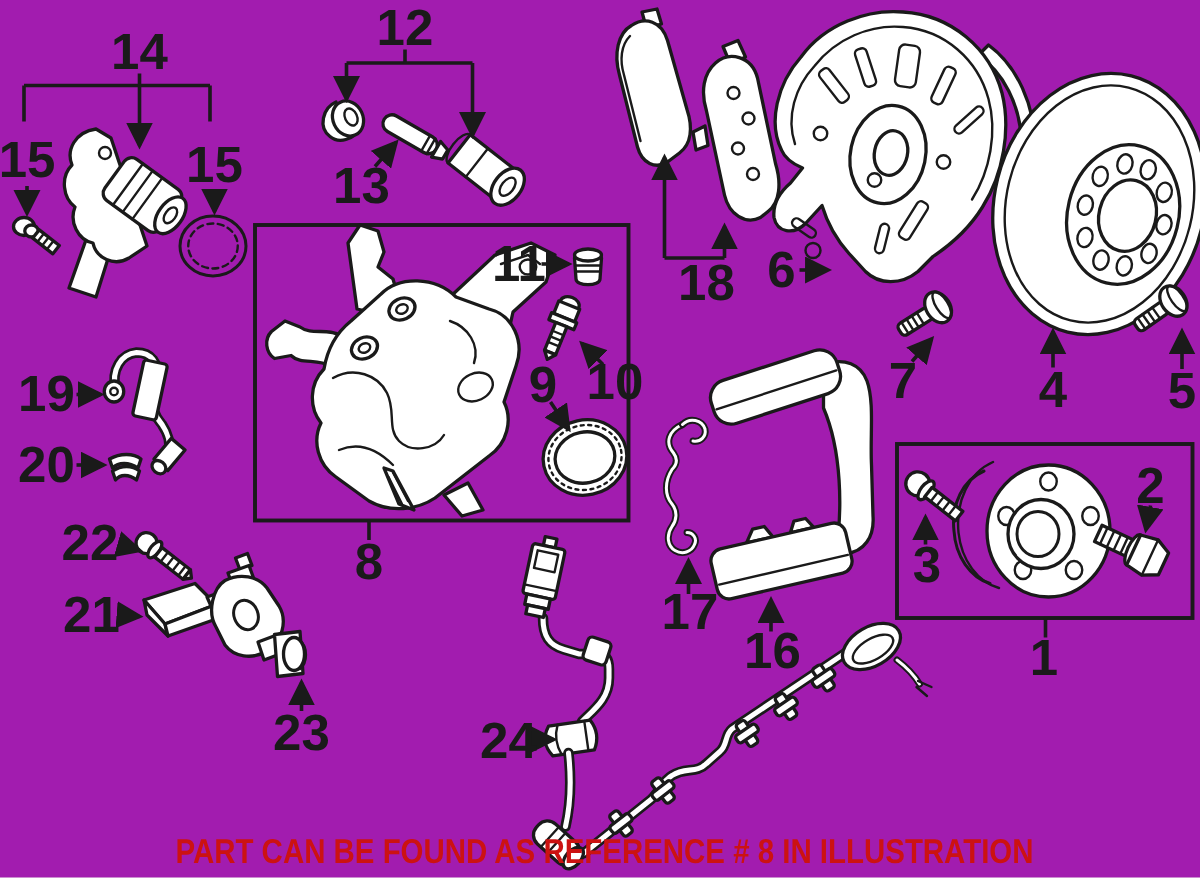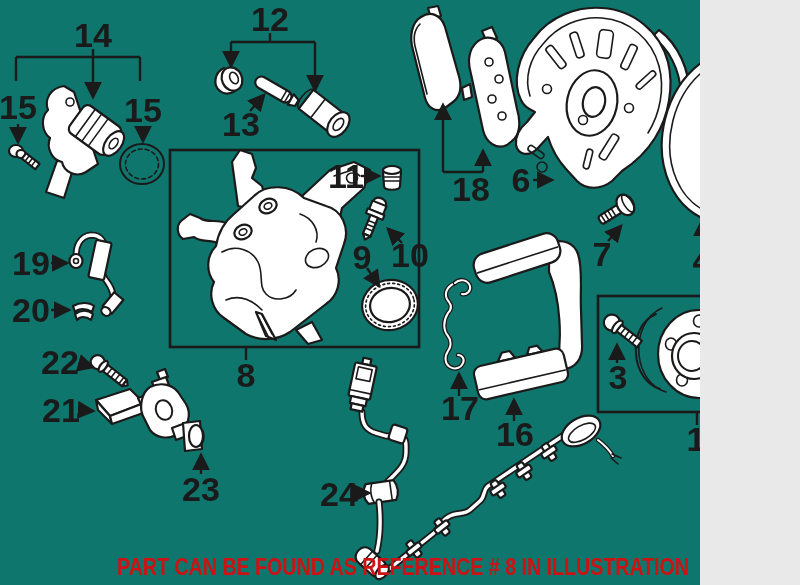--- a/index.html
+++ b/index.html
@@ -1,16 +1,16 @@
 <!DOCTYPE html>
 <html><head>
 <meta charset="utf-8">
 <style>
   html,body{margin:0;padding:0;background:#e9e9e9;}
-  .stage{width:700px;height:585px;background:#0f766e;position:relative;overflow:hidden;
+  .stage{width:800px;height:585px;background:#a21caf;position:relative;overflow:hidden;
          font-family:"Liberation Sans",sans-serif;}
   svg{display:block}
   .p  {stroke:#1a1a1a;stroke-width:2.2;fill:#ffffff;stroke-linejoin:round;stroke-linecap:round;}
   .n  {stroke:#1a1a1a;stroke-width:2;fill:none;stroke-linejoin:round;stroke-linecap:round;}
   .thin{stroke-width:1.6;}
   .box{fill:none;stroke:#1a1a1a;stroke-width:2.6;}
   .ld {stroke:#1a1a1a;stroke-width:2.4;fill:none;}
   .to {stroke:#1a1a1a;stroke-width:7;fill:none;stroke-linecap:round;}
   .ti {stroke:#ffffff;stroke-width:3.4;fill:none;stroke-linecap:round;}
   .to2{stroke:#1a1a1a;stroke-width:4.6;fill:none;stroke-linecap:round;}

